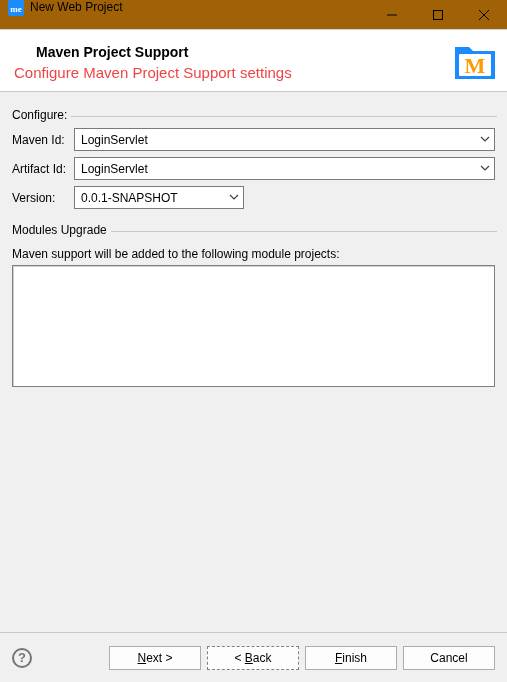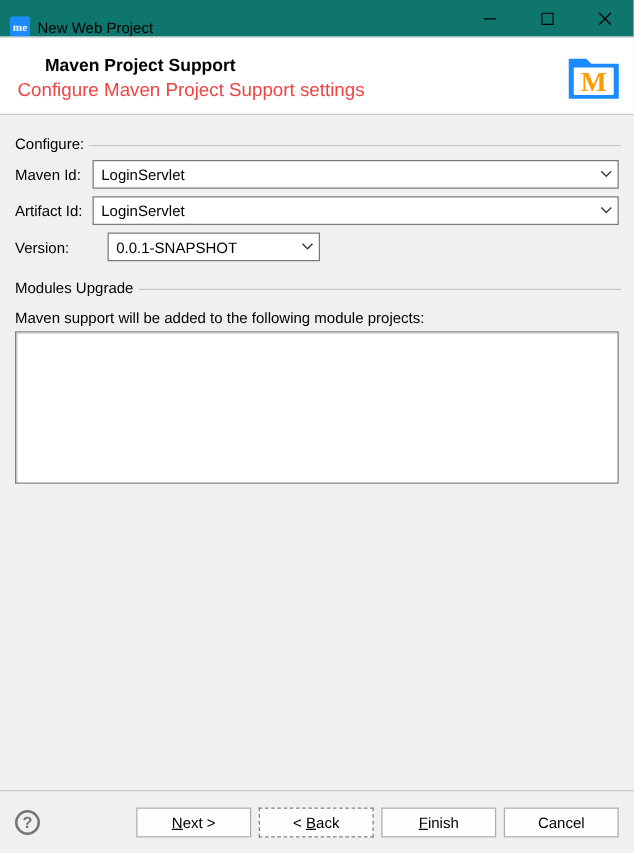--- a/index.html
+++ b/index.html
@@ -1,19 +1,19 @@
 <!DOCTYPE html>
 <html><head>
 <meta charset="utf-8">
 <style>
   * { box-sizing: border-box; margin: 0; padding: 0; }
   html, body { width: 507px; height: 682px; font-family: "Segoe UI", Tahoma, sans-serif; font-size: 12px; background: #f0f0f0; color: #000; overflow: hidden; }
 
   
-  .titlebar { height: 30px; background: #0f766e; display: flex; align-items: flex-end; border-bottom: 1px solid #d0d0d0; }
+  .titlebar { height: 30px; background: #a16207; display: flex; align-items: flex-start; border-bottom: 1px solid #d0d0d0; }
   .titlebar .app-icon { width: 16px; height: 16px; margin: 0 6px 0 8px; display: flex; align-items: center; justify-content: center; }
   .titlebar .title { flex: 1; font-size: 12px; color: #000; }
   .titlebar .win-controls { display: flex; height: 100%; }
   .titlebar .win-btn { width: 46px; height: 100%; display: flex; align-items: center; justify-content: center; }
   .titlebar .win-btn svg { stroke: #000; stroke-width: 1; }
 
   
   .banner { height: 62px; background: #fff; border-bottom: 1px solid #c8c8c8; display: flex; align-items: center; padding: 0 10px 0 14px; }
   .banner .banner-text { flex: 1; }
   .banner .banner-title { font-weight: bold; font-size: 14px; padding-top: 4px; padding-left: 22px; }
@@ -120,21 +120,21 @@
             <span>LoginServlet</span>
             <svg class="chev" width="10" height="10">
                 <path d="M1 3 L5 7 L9 3" fill="none" stroke="#404040" stroke-width="1.2"></path>
               </svg>
           </div>
         </div>
       </div>
 
       <div class="form-row">
         <div class="lbl">Version:</div>
-        <div class="field" style="flex:0 0 170px;margin-left:12px;">
+        <div class="field" style="flex:0 0 170px;">
           <div class="combo">
             <span>0.0.1-SNAPSHOT</span>
             <svg class="chev" width="10" height="10">
                 <path d="M1 3 L5 7 L9 3" fill="none" stroke="#404040" stroke-width="1.2"></path>
               </svg>
           </div>
         </div>
       </div>
 
     </div>

